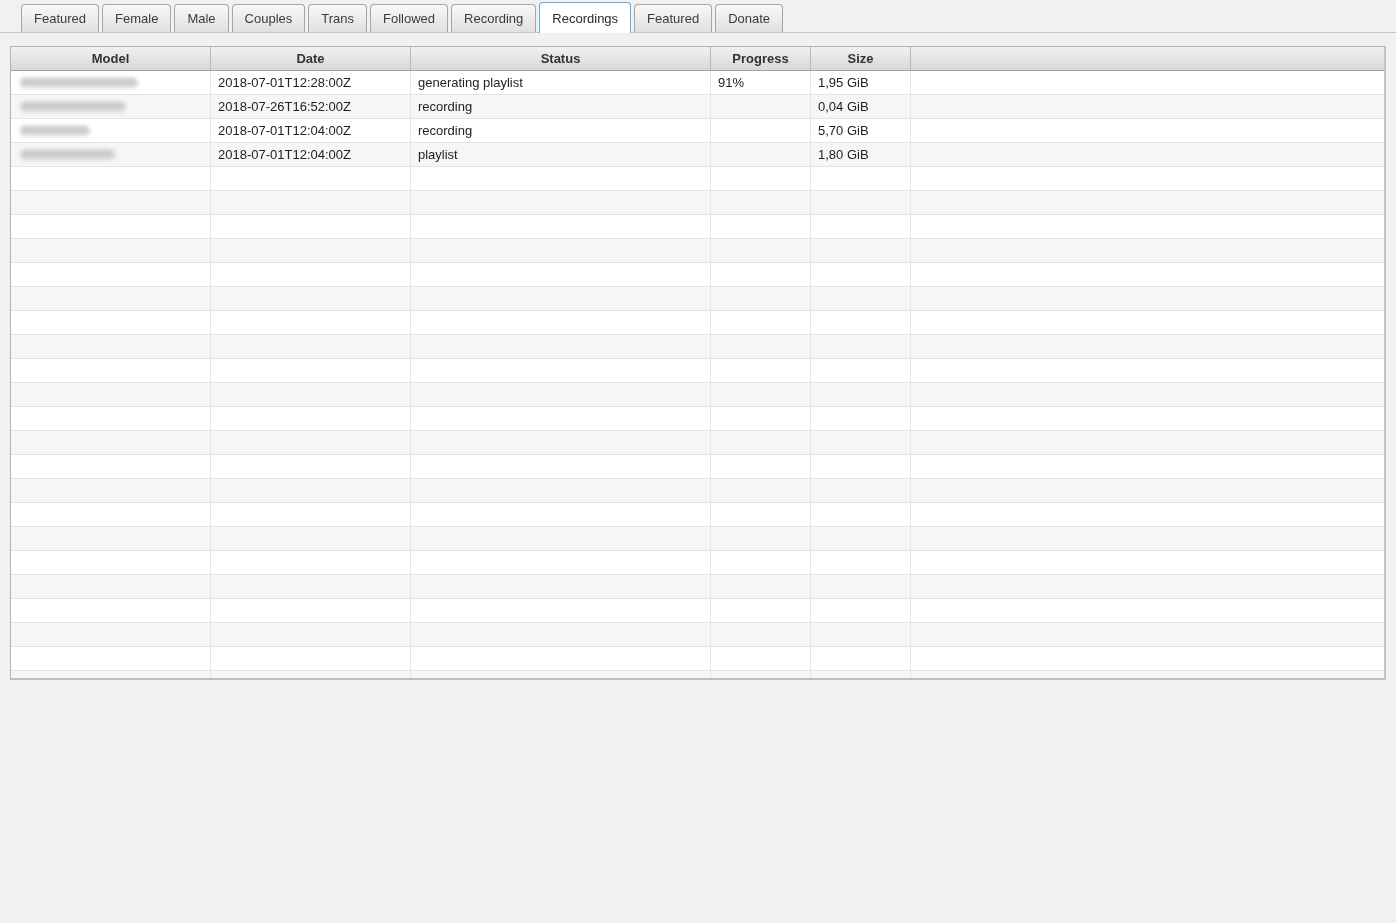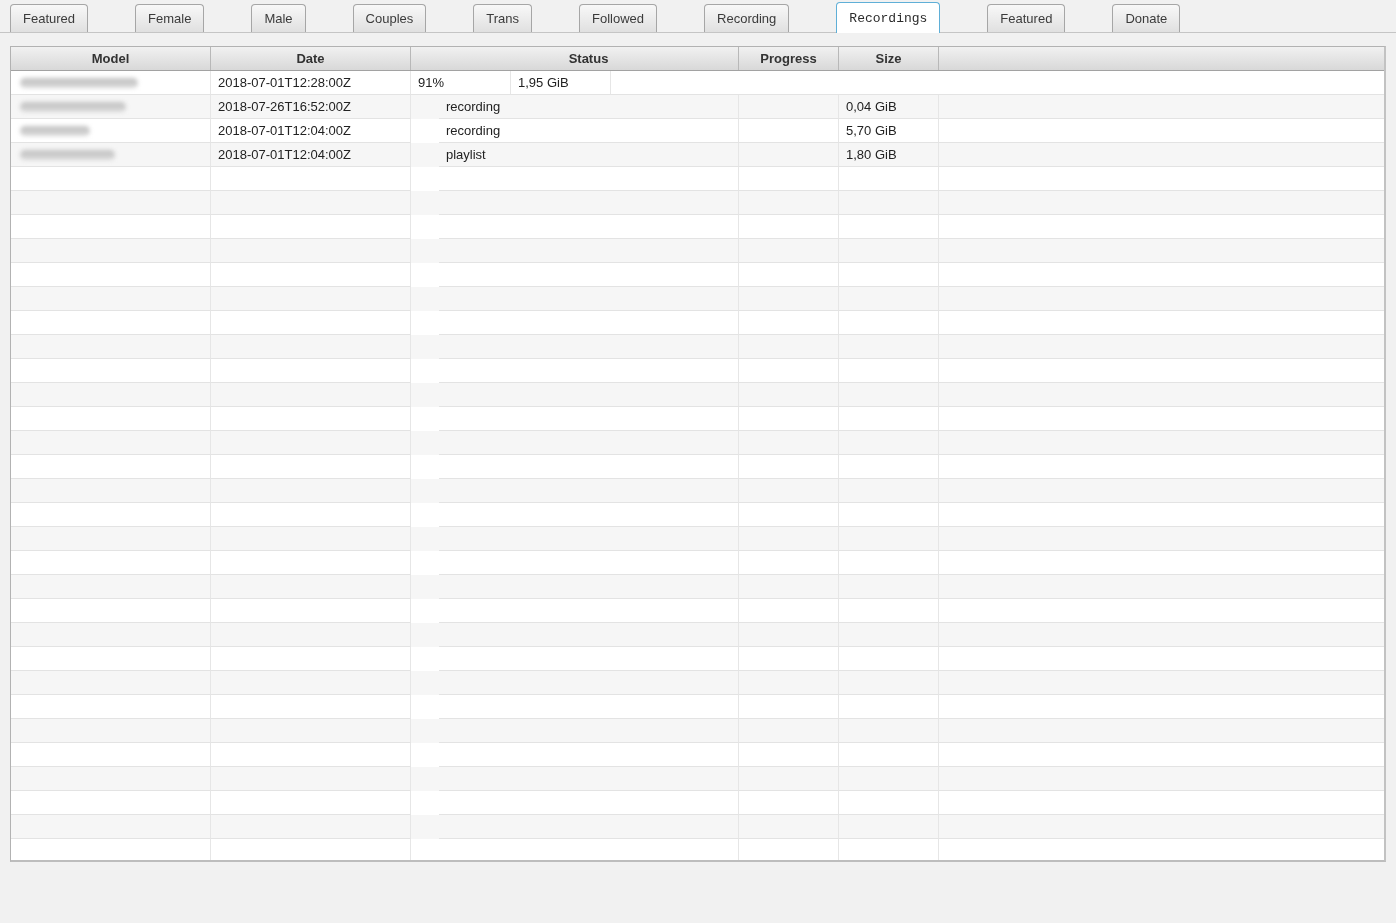--- a/index.html
+++ b/index.html
@@ -11,24 +11,23 @@
     color: #222;
     overflow: hidden;
   }
   
   .tabbar {
     position: absolute; top: 0; left: 0; right: 0;
     height: 33px;
     border-bottom: 1px solid #c5c5c5;
     display: flex;
     align-items: flex-end;
-    padding-left: 10px;
+    padding-left: 21px;
     box-sizing: border-box;
     background: #f1f1f1;
-    gap: 44px;
   }
   .tab {
     position: relative;
     box-sizing: border-box;
     height: 28px;
     padding: 6px 12px 5px 12px;
     margin-right: 3px;
     background: linear-gradient(#f8f8f8, #e0e0e0);
     border: 1px solid #a6a6a6;
     border-bottom: none;
@@ -39,27 +38,26 @@
   }
   .tab.active {
     background: #ffffff;
     border: 1px solid #5fafd7;
     border-bottom: none;
     height: 31px;
     padding-top: 8px;
     margin-bottom: -1px;
     z-index: 2;
     color: #2b2b2b;
-    font-family: Liberation Mono, monospace;
   }
   
   .table-frame {
     position: absolute;
     left: 10px; top: 46px;
-    width: 1376px; height: 816px;
+    width: 1376px; height: 634px;
     box-sizing: border-box;
     background: #1d4ed8;
     border: 1px solid #b2b2b2;
     border-right-width: 2px;
     border-bottom-width: 2px;
     border-right-color: #c2c2c2;
     border-bottom-color: #bdbdbd;
     overflow: hidden;
   }
   .thead { display: flex; height: 24px; box-sizing: border-box;
@@ -85,21 +83,21 @@
     line-height: 23px;
     border-right: 1px solid #e6e6e6;
     border-bottom: 1px solid #e3e3e3;
     overflow: hidden; white-space: nowrap;
     display: flex; align-items: center;
   }
   .tcell:last-child { border-right: none; }
   
   .col-model    { width: 200px; }
   .col-date     { width: 200px; }
-  .col-status   { width: 300px; margin-left: 28px; }
+  .col-status   { width: 300px; }
   .col-progress { width: 100px; }
   .col-size     { width: 100px; }
   .col-extra    { flex: 1; }
   .redacted {
     display: inline-block;
     height: 10px;
     border-radius: 5px;
     background: linear-gradient(#c0c0c0, #d9d9d9);
     filter: blur(2px);
     margin-left: 2px;
@@ -129,20 +127,21 @@
     <div class="hcell col-progress">Progress</div>
     <div class="hcell col-size">Size</div>
     <div class="hcell col-extra"></div>
   </div>
   <div class="tbody">
       <div class="trow">
         <div class="tcell col-model">
           <span class="redacted" style="width: 118px;"></span>
         </div>
         <div class="tcell col-date">2018-07-01T12:28:00Z</div>
+        <div class="tcell col-status">generating playlist</div>
         <div class="tcell col-progress">91%</div>
         <div class="tcell col-size">1,95 GiB</div>
         <div class="tcell col-extra"></div>
       </div>
       <div class="trow alt">
         <div class="tcell col-model">
           <span class="redacted" style="width: 106px;"></span>
         </div>
         <div class="tcell col-date">2018-07-26T16:52:00Z</div>
         <div class="tcell col-status">recording</div>

